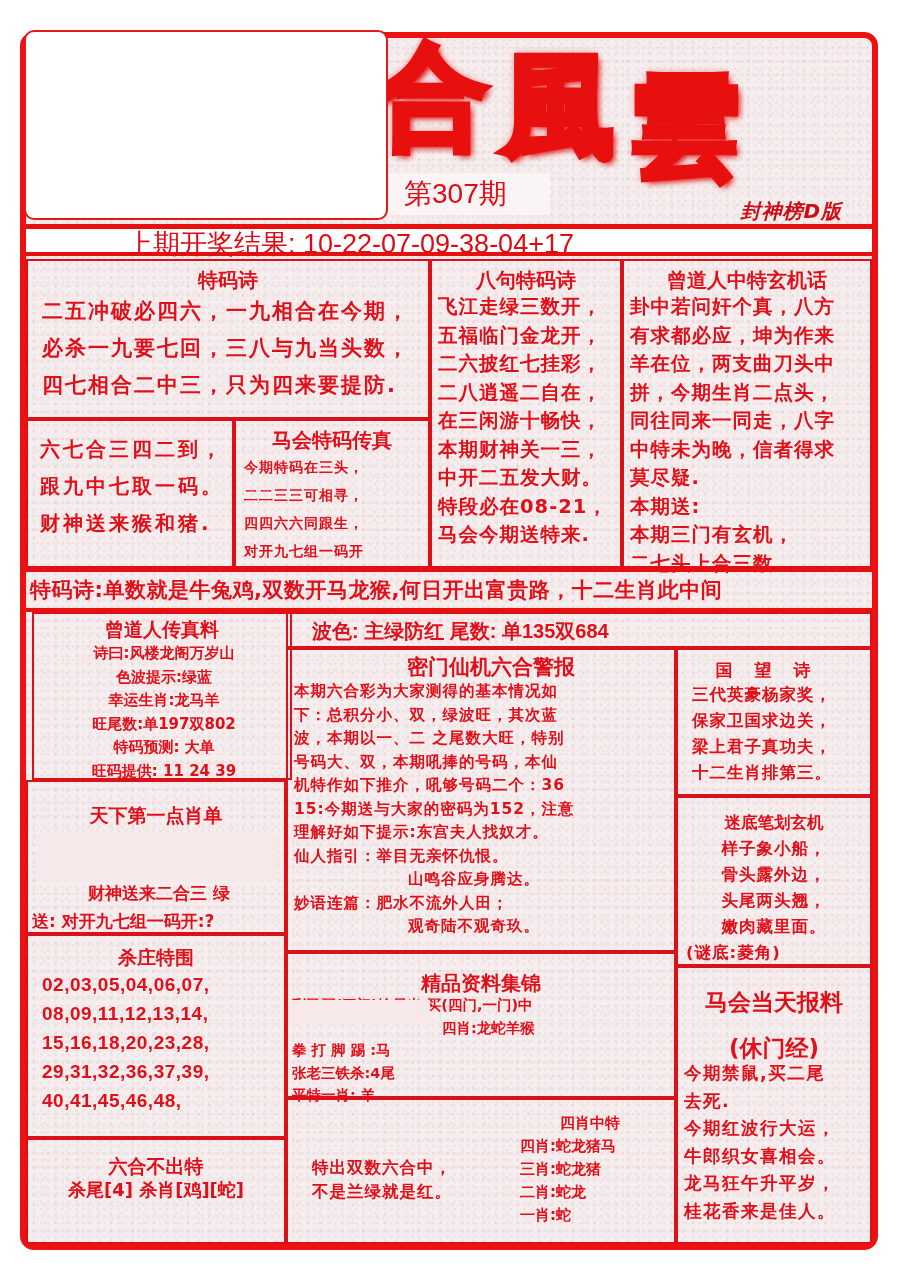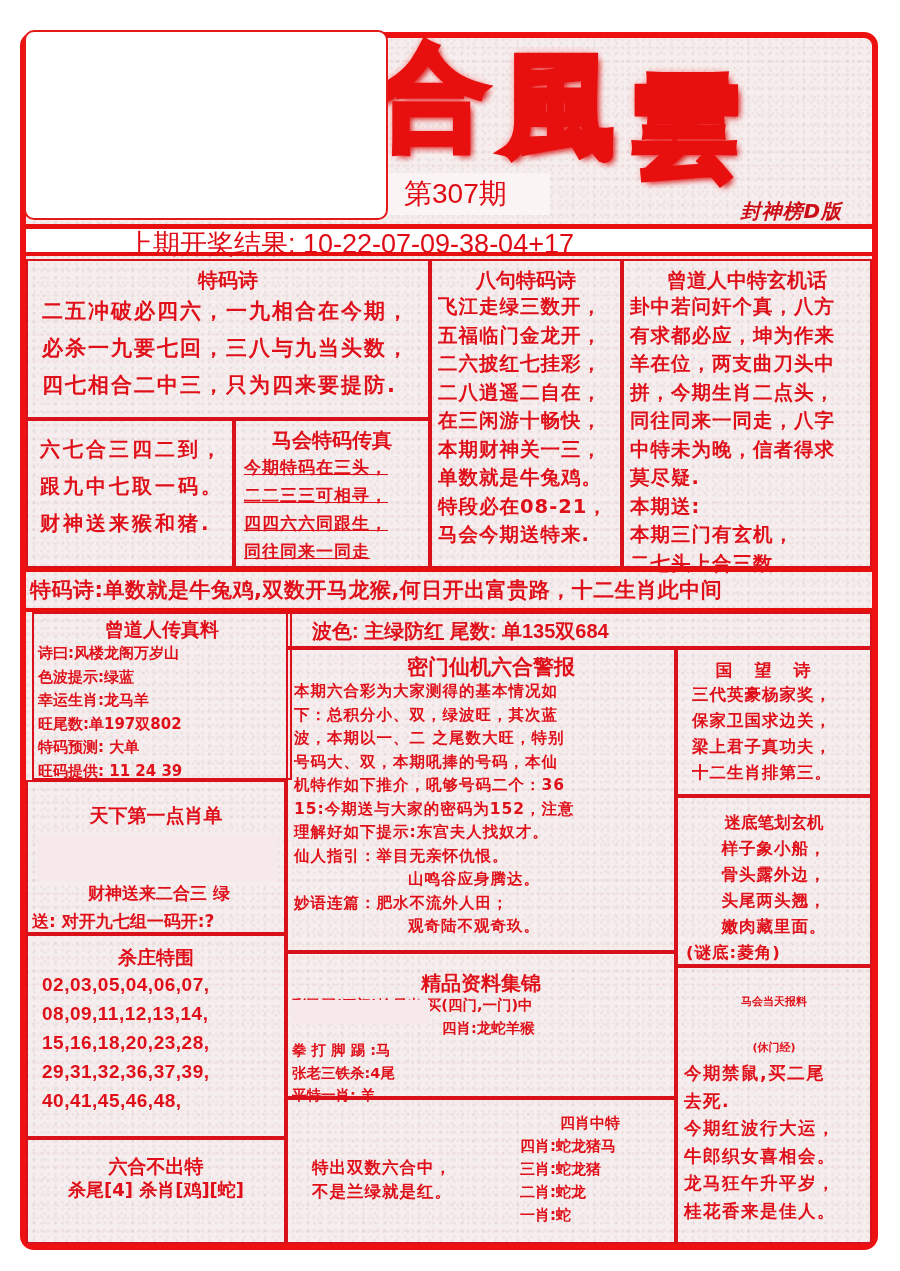--- a/index.html
+++ b/index.html
@@ -66,37 +66,37 @@
   
   .b-poem { left: 0; top: 221px; width: 404px; height: 160px; }
   .b-poem .title { margin-top: 6px; }
   .b-poem .lines { padding-left: 14px; font-size: 21px; line-height: 37px; letter-spacing: 2px; }
 
   .b-six { left: 0; top: 381px; width: 208px; height: 149px; }
   .b-six .lines { padding: 10px 0 0 12px; font-size: 20px; line-height: 37px; letter-spacing: 3px; }
 
   .b-mahui { left: 208px; top: 381px; width: 196px; height: 149px; }
   .b-mahui .title { margin-top: 6px; font-size: 20px; }
-  .b-mahui .lines { padding-left: 8px; font-size: 17px; line-height: 28px; letter-spacing: 1px; text-decoration: underline; }
+  .b-mahui .lines { padding-left: 8px; font-size: 14px; line-height: 28px; letter-spacing: 1px; }
 
   .b-eight { left: 404px; top: 221px; width: 192px; height: 309px; }
   .b-eight .title { margin-top: 6px; text-align: center; }
   .b-eight .lines { padding-left: 6px; font-size: 19.5px; line-height: 28.5px; letter-spacing: 1px; }
 
   .b-zeng { left: 596px; top: 221px; width: 250px; height: 309px; }
   .b-zeng .title { margin-top: 6px; }
   .b-zeng .lines { padding-left: 6px; font-size: 19.5px; line-height: 28.5px; letter-spacing: 1px; }
 
   .b-banner { left: 0; top: 530px; width: 846px; height: 44px; border-left: none; border-right: none; border-width: 4px 0; border-color: #e80f0f; }
   .b-banner .line { font-size: 21px; line-height: 36px; padding-left: 4px; letter-spacing: 0.5px; }
 
   
   .b-zengfax { left: 6px; top: 574px; width: 260px; height: 168px; }
   .b-zengfax .title { margin-top: 2px; font-size: 19px; }
-  .b-zengfax .lines { padding-left: 4px; font-size: 15px; line-height: 23.5px; }
+  .b-zengfax .lines { padding-left: 4px; font-size: 15px; line-height: 23.5px; text-align: center; }
 
   .b-tianxia { left: 0; top: 742px; width: 260px; height: 154px; }
   .b-tianxia .title { margin-top: 20px; font-size: 19px; }
   .b-tianxia .blurbar { position: absolute; left: 10px; top: 52px; width: 240px; height: 48px; background: #f7e9ea; }
   .b-tianxia .l1 { position: absolute; left: 60px; top: 100px; font-size: 17px; }
   .b-tianxia .l2 { position: absolute; left: 4px; top: 128px; font-size: 17px; }
 
   .b-kill { left: 0; top: 896px; width: 260px; height: 204px; }
   .b-kill .title { margin-top: 8px; font-size: 19px; }
   .b-kill .lines { padding-left: 14px; font-family: "Liberation Sans", sans-serif; font-size: 19px; line-height: 29px; letter-spacing: 0.5px; }
@@ -129,21 +129,21 @@
   .b-guowang { left: 650px; top: 610px; width: 196px; height: 148px; }
   .b-guowang .title { margin-top: 8px; font-size: 17px; letter-spacing: 22px; line-height: 24px; }
   .b-guowang .lines { padding-left: 14px; font-size: 16.5px; line-height: 26px; letter-spacing: 1px; }
 
   .b-midi { left: 650px; top: 758px; width: 196px; height: 170px; }
   .b-midi .title { margin-top: 12px; font-size: 16.5px; line-height: 26px; }
   .b-midi .lines { text-align: center; font-size: 16.5px; line-height: 26px; letter-spacing: 1px; }
   .b-midi .ans { text-align: left; padding-left: 8px; }
 
   .b-mahui2 { left: 650px; top: 928px; width: 196px; height: 278px; }
-  .b-mahui2 .title { margin-top: 22px; font-size: 11px; line-height: 24px; }
+  .b-mahui2 .title { margin-top: 22px; font-size: 23px; line-height: 24px; }
   .b-mahui2 .lines { padding-left: 6px; font-size: 17.5px; line-height: 27.5px; letter-spacing: 1.5px; }
 </style>
 </head>
 <body>
 
 <div class="frame speckle">
   <div class="frame-inner">
 
     <div class="box masthead">
       <div class="logo-title">
@@ -174,34 +174,34 @@
         <div class="line">财神送来猴和猪.</div>
       </div>
     </div>
 
     <div class="box b-mahui">
       <div class="title">马会特码传真</div>
       <div class="lines">
         <div class="line">今期特码在三头，</div>
         <div class="line">二二三三可相寻，</div>
         <div class="line">四四六六同跟生，</div>
-        <div class="line">同往同来一同走</div>
+        <div class="line">对开九七组一码开</div>
       </div>
     </div>
 
     <div class="box b-eight">
       <div class="title">八句特码诗</div>
       <div class="lines">
         <div class="line">飞江走绿三数开，</div>
         <div class="line">五福临门金龙开，</div>
         <div class="line">二六披红七挂彩，</div>
         <div class="line">二八逍遥二自在，</div>
         <div class="line">在三闲游十畅快，</div>
         <div class="line">本期财神关一三，</div>
-        <div class="line">单数就是牛兔鸡。</div>
+        <div class="line">中开二五发大财。</div>
         <div class="line">特段必在08-21，</div>
         <div class="line">马会今期送特来.</div>
       </div>
     </div>
 
     <div class="box b-zeng">
       <div class="title">曾道人中特玄机话</div>
       <div class="lines">
         <div class="line">卦中若问奸个真，八方</div>
         <div class="line">有求都必应，坤为作来</div>

